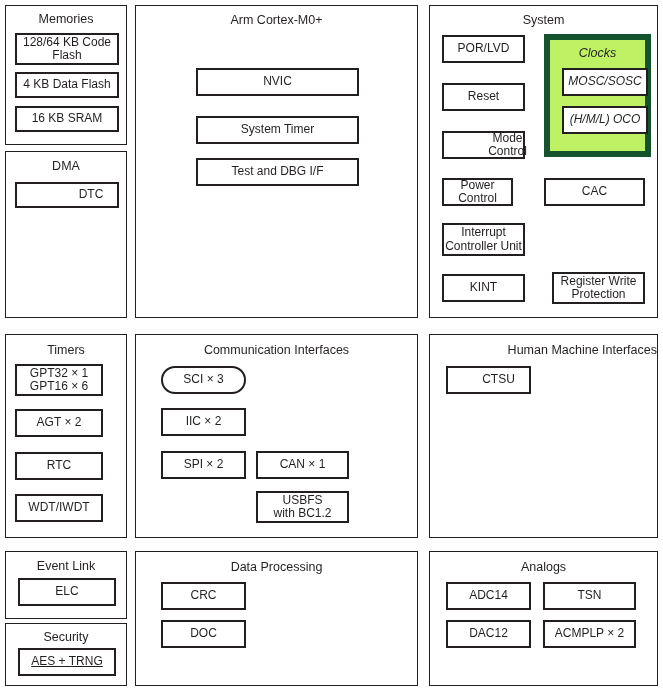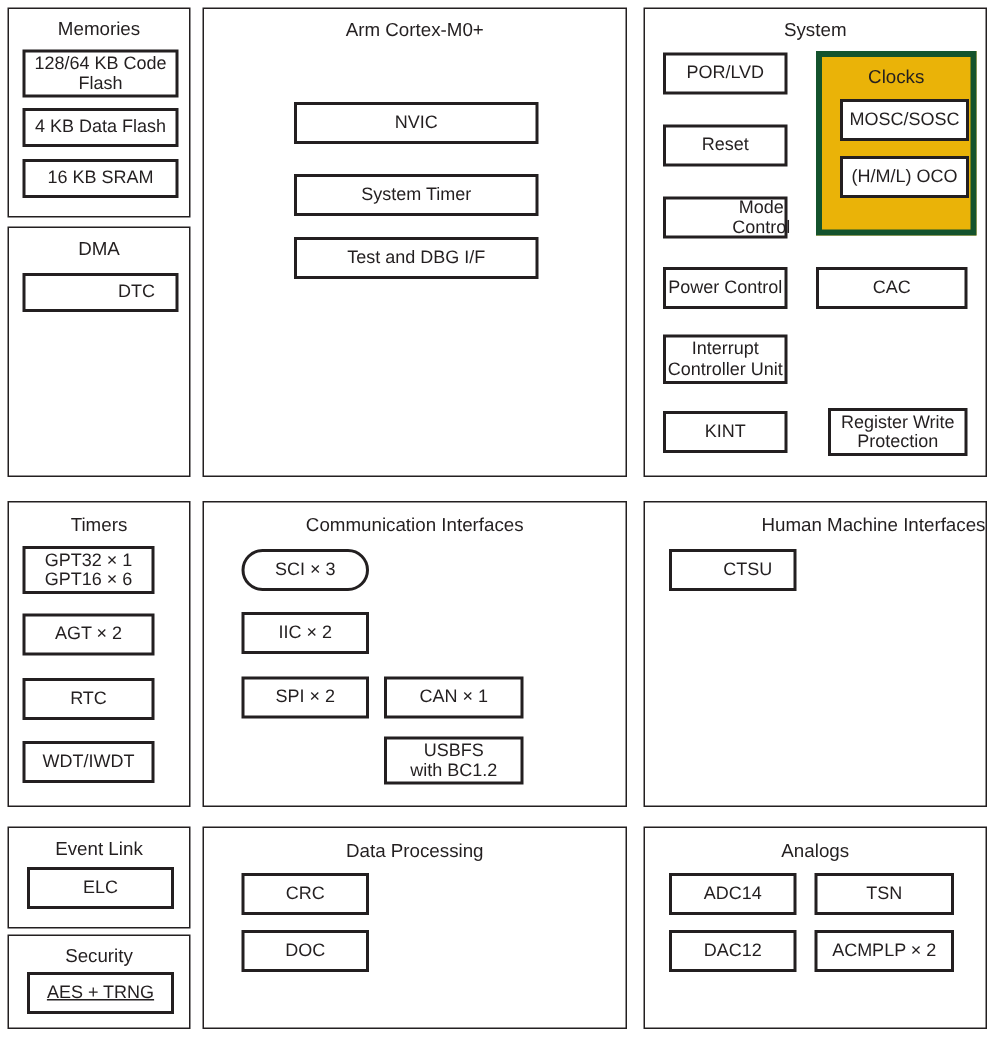--- a/index.html
+++ b/index.html
@@ -50,23 +50,24 @@
     justify-content: center;
     text-align: center;
     font-size: 12px;
     line-height: 13.5px;
     color: #231f20;
     white-space: pre-line;
   }
   
   .subpanel {
     position: absolute;
-    border: 4px solid #14532d;
-    background: #eab308;
+    border: 6px solid #14532d;
+    background: #bef264;
     box-sizing: border-box;
+    font-style: italic;
   }
 </style>
 </head>
 <body>
 
 <div class="canvas">
 
   <div class="panel" style="left:5px; top:5px; width:122px; height:140px;">
     <div class="panel-title" style="top:6px;">Memories</div>
     <div class="block" style="left:9px; top:27px; width:104px; height:32px;">128/64 KB Code
@@ -86,21 +87,21 @@
     <div class="block" style="left:60px; top:110px; width:163px; height:28px;">System Timer</div>
     <div class="block" style="left:60px; top:152px; width:163px; height:28px;">Test and DBG I/F</div>
   </div>
 
   <div class="panel" style="left:429px; top:5px; width:229px; height:313px;">
     <div class="panel-title" style="top:7px;">System</div>
 
     <div class="block" style="left:12px; top:77px; width:83px; height:28px;">Reset</div>
     <div class="block" style="left:12px; top:29px; width:83px; height:28px;">POR/LVD</div>
     <div class="block" style="left:12px; top:125px; width:83px; height:28px;padding-left:48px;">Mode Control</div>
-    <div class="block" style="left:12px; top:172px; width:83px; height:28px;">Power Control</div>
+    <div class="block" style="left:12px; top:172px; width:71px; height:28px;">Power Control</div>
     <div class="block" style="left:12px; top:217px; width:83px; height:33px;">Interrupt
 Controller Unit</div>
     <div class="block" style="left:12px; top:268px; width:83px; height:28px;">KINT</div>
 
     <div class="block" style="left:114px; top:172px; width:101px; height:28px;">CAC</div>
     <div class="block" style="left:122px; top:266px; width:93px; height:32px;">Register Write
 Protection</div>
 
     <div class="subpanel" style="left:114px; top:28px; width:107px; height:123px;">
       <div class="panel-title" style="top:6px;">Clocks</div>

